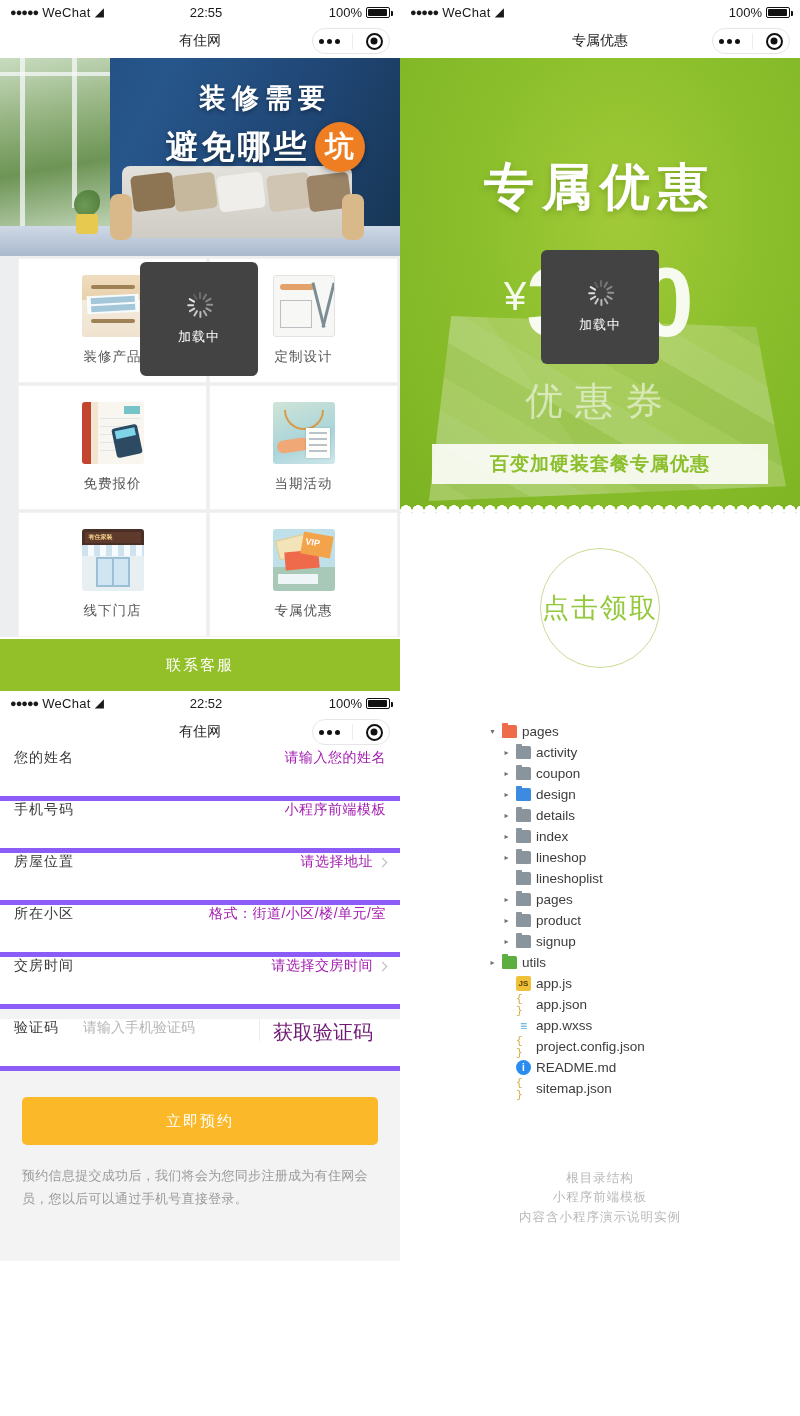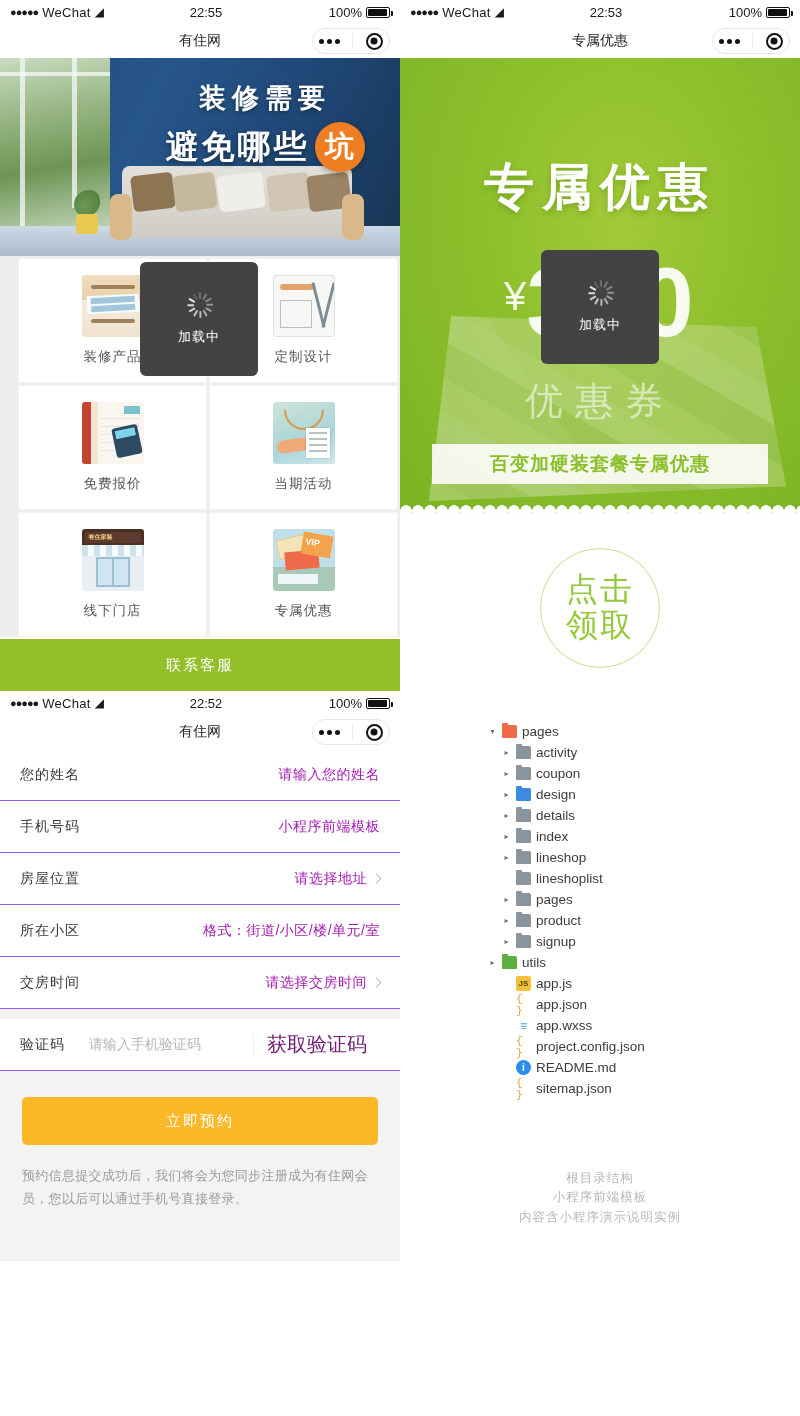--- a/index.html
+++ b/index.html
@@ -135,22 +135,22 @@
 
   .contact-btn{
     height:52px; background:#93c028; display:flex;align-items:center;justify-content:center;
     color:#ffffff; font-size:15px; letter-spacing:2px;
   }
 
   
   .form-phone{ background:#fff; }
   .form-list{ background:#fff; }
   .frow{
-    height:52px; display:flex;align-items:center; padding:0 20px;
-    border-bottom:1px solid #8b5cf6;
+    height:52px; display:flex;align-items:flex-start; padding:0 14px;
+    border-bottom:5px solid #8b5cf6;
   }
   .frow .flabel{font-size:14px;color:#3a3a3a;letter-spacing:1px;}
   .frow .fval{margin-left:auto;font-size:14px;color:#a21caf;letter-spacing:.5px;display:flex;align-items:center;gap:6px;}
   .chev{display:inline-block;width:7px;height:7px;border-right:1.6px solid #b9b9b9;border-top:1.6px solid #b9b9b9;transform:rotate(45deg);}
   .gap-band{height:10px;background:#f3f3f3;}
   .frow.code .fcode-input{margin-left:24px;font-size:14px;color:#b5b5b5;}
   .frow.code .fsep{margin-left:auto;width:1px;height:22px;background:#ededed;}
   .frow.code .fget{width:126px;text-align:center;font-size:20px;color:#701a75;}
   .form-foot{background:#f3f3f3;padding:26px 22px 0;height:190px;}
   .submit-btn{
@@ -193,22 +193,22 @@
     font-size:19px;color:#8cbf2c;letter-spacing:1px;font-weight:bold;
   }
   .scallop{
     position:absolute;left:0;right:0;bottom:0;height:12px;
     background:radial-gradient(circle at 6px 10px, #fff 5.6px, transparent 6px) repeat-x;
     background-size:12px 12px;
   }
   .claim-wrap{height:190px;display:flex;align-items:center;justify-content:center;}
   .claim-circle{
     width:120px;height:120px;border-radius:50%;border:1.5px solid #c8dc96;
-    display:flex;flex-direction:column;align-items:center;justify-content:center;
-    color:#93c93b;font-size:32px;line-height:1.12;letter-spacing:2px;
+    display:flex;flex-direction:row;align-items:center;justify-content:center;
+    color:#93c93b;font-size:27px;line-height:1.12;letter-spacing:2px;
   }
 
   
   .tree{padding:18px 0 0 88px;font-size:13.5px;color:#3c3c3c;}
   .tnode{display:flex;align-items:center;height:21px;gap:5px;}
   .tnode .arrow{width:9px;text-align:center;font-size:8px;color:#707070;}
   .tnode.lvl2{padding-left:14px;}
   .ficon{width:15px;height:13px;border-radius:2px 2px 1px 1px;position:relative;display:inline-block;flex:0 0 auto;}
   .ficon::before{content:"";position:absolute;left:0;top:-2.5px;width:6px;height:3px;border-radius:1px 1px 0 0;background:inherit;}
   .f-gray{background:#8a949c;}
@@ -468,21 +468,20 @@
   </div>
 
   <div class="right-panel">
 
     <div class="statusbar">
       <div class="sb-left">
         <span class="sb-dots">●●●●●</span>
         <span class="sb-carrier">WeChat</span>
         <span class="wifi-ico">◢</span>
       </div>
-      <div class="sb-time">22:53</div>
       <div class="sb-right">
         <span>100%</span>
         <span class="batt">
             <i></i>
           </span>
       </div>
     </div>
 
     <div class="navbar">
       <div class="nav-title">专属优惠</div>

